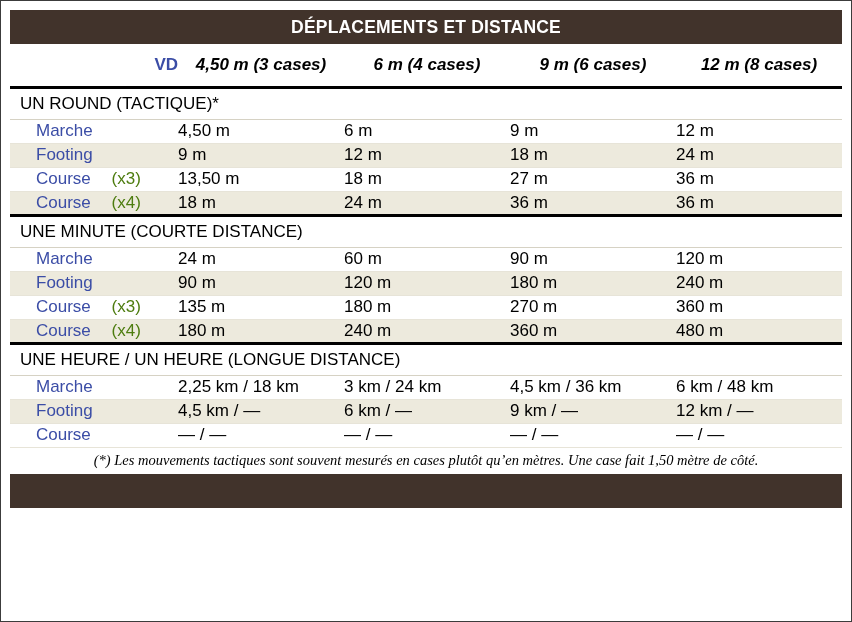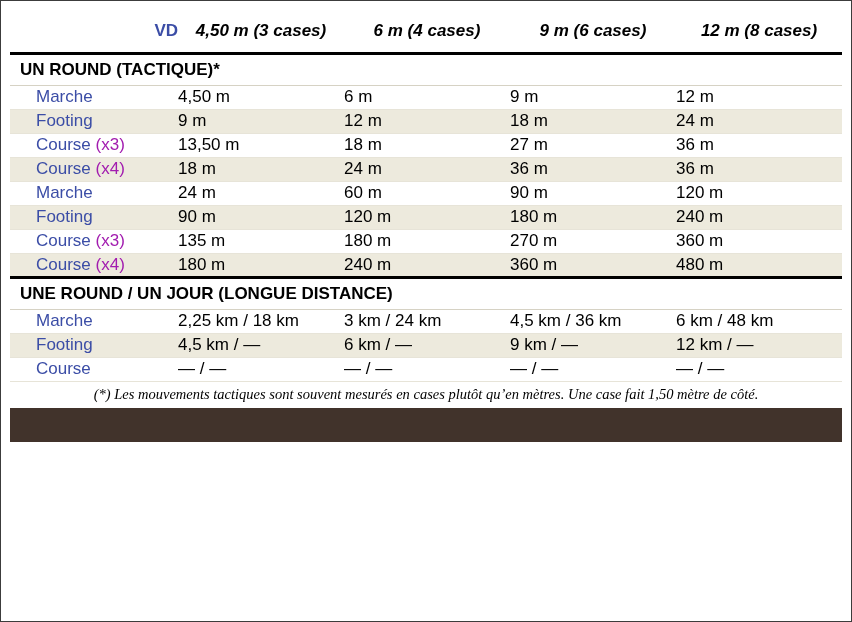--- a/index.html
+++ b/index.html
@@ -38,31 +38,31 @@
   }
   col.label-col { width: 168px; }
 
   thead tr { border-bottom: 3px solid #000; }
   thead th { height: 43px; font-weight: bold; vertical-align: middle; }
   th.vd { color: var(--blue, #3b4da6); text-align: right; padding-left: 10px; font-size: 17px; }
   th.col-h { text-align: center; font-style: italic; }
 
   tr.section-row { border-top: 3px solid #000; border-bottom: 1px solid #d6d2c4; }
   tr.section-row td {
-    font-weight: bold;
+    font-weight: normal;
     height: 32px;
     vertical-align: middle;
     padding-left: 10px;
   }
 
   tr.data-row { height: 24px; border-bottom: 1px solid #e7e4d8; }
   tr.data-row.alt { background: var(--beige, #edeadd); }
   td.label-cell { padding-left: 26px; vertical-align: middle; }
   td.label-cell .lbl { color: var(--blue, #3b4da6); }
-  td.label-cell .mult { color: #a21caf; }
+  td.label-cell .mult { color: #4d7c0f; margin-left: 16px; }
   td.value-cell { vertical-align: middle; }
 
   tr.footnote-row { border-top: 1px solid #d6d2c4; font-family: Liberation Serif, serif; }
   tr.footnote-row td {
     font-style: italic;
     font-size: 14.5px;
     text-align: center;
     height: 26px;
     padding: 4px 0 5px 0;
     vertical-align: middle;
@@ -72,20 +72,23 @@
     background: var(--brown, #41332b);
     height: 34px;
     width: 832px;
   }
 </style>
 </head>
 <body>
 
 <div class="page">
 
+  <div class="title-bar">
+    <span>DÉPLACEMENTS ET DISTANCE</span>
+  </div>
 
   <table class="dist">
     <colgroup>
       <col class="label-col">
         <col>
         <col>
         <col>
         <col>
     </colgroup>
     <thead>
@@ -122,20 +125,23 @@
           <td class="value-cell">27 m</td>
           <td class="value-cell">36 m</td>
         </tr>
         <tr class="data-row alt">
           <td class="label-cell"><span class="lbl">Course</span><span class="mult"> (x4)</span></td>
           <td class="value-cell">18 m</td>
           <td class="value-cell">24 m</td>
           <td class="value-cell">36 m</td>
           <td class="value-cell">36 m</td>
         </tr>
+        <tr class="section-row">
+          <td colspan="5">UNE MINUTE (COURTE DISTANCE)</td>
+        </tr>
         <tr class="data-row">
           <td class="label-cell"><span class="lbl">Marche</span></td>
           <td class="value-cell">24 m</td>
           <td class="value-cell">60 m</td>
           <td class="value-cell">90 m</td>
           <td class="value-cell">120 m</td>
         </tr>
         <tr class="data-row alt">
           <td class="label-cell"><span class="lbl">Footing</span></td>
           <td class="value-cell">90 m</td>
@@ -151,21 +157,21 @@
           <td class="value-cell">360 m</td>
         </tr>
         <tr class="data-row alt">
           <td class="label-cell"><span class="lbl">Course</span><span class="mult"> (x4)</span></td>
           <td class="value-cell">180 m</td>
           <td class="value-cell">240 m</td>
           <td class="value-cell">360 m</td>
           <td class="value-cell">480 m</td>
         </tr>
         <tr class="section-row">
-          <td colspan="5">UNE ROUND / UN JOUR (LONGUE DISTANCE)</td>
+          <td colspan="5">UNE HEURE / UN HEURE (LONGUE DISTANCE)</td>
         </tr>
         <tr class="data-row">
           <td class="label-cell"><span class="lbl">Marche</span></td>
           <td class="value-cell">2,25 km / 18 km</td>
           <td class="value-cell">3 km / 24 km</td>
           <td class="value-cell">4,5 km / 36 km</td>
           <td class="value-cell">6 km / 48 km</td>
         </tr>
         <tr class="data-row alt">
           <td class="label-cell"><span class="lbl">Footing</span></td>

